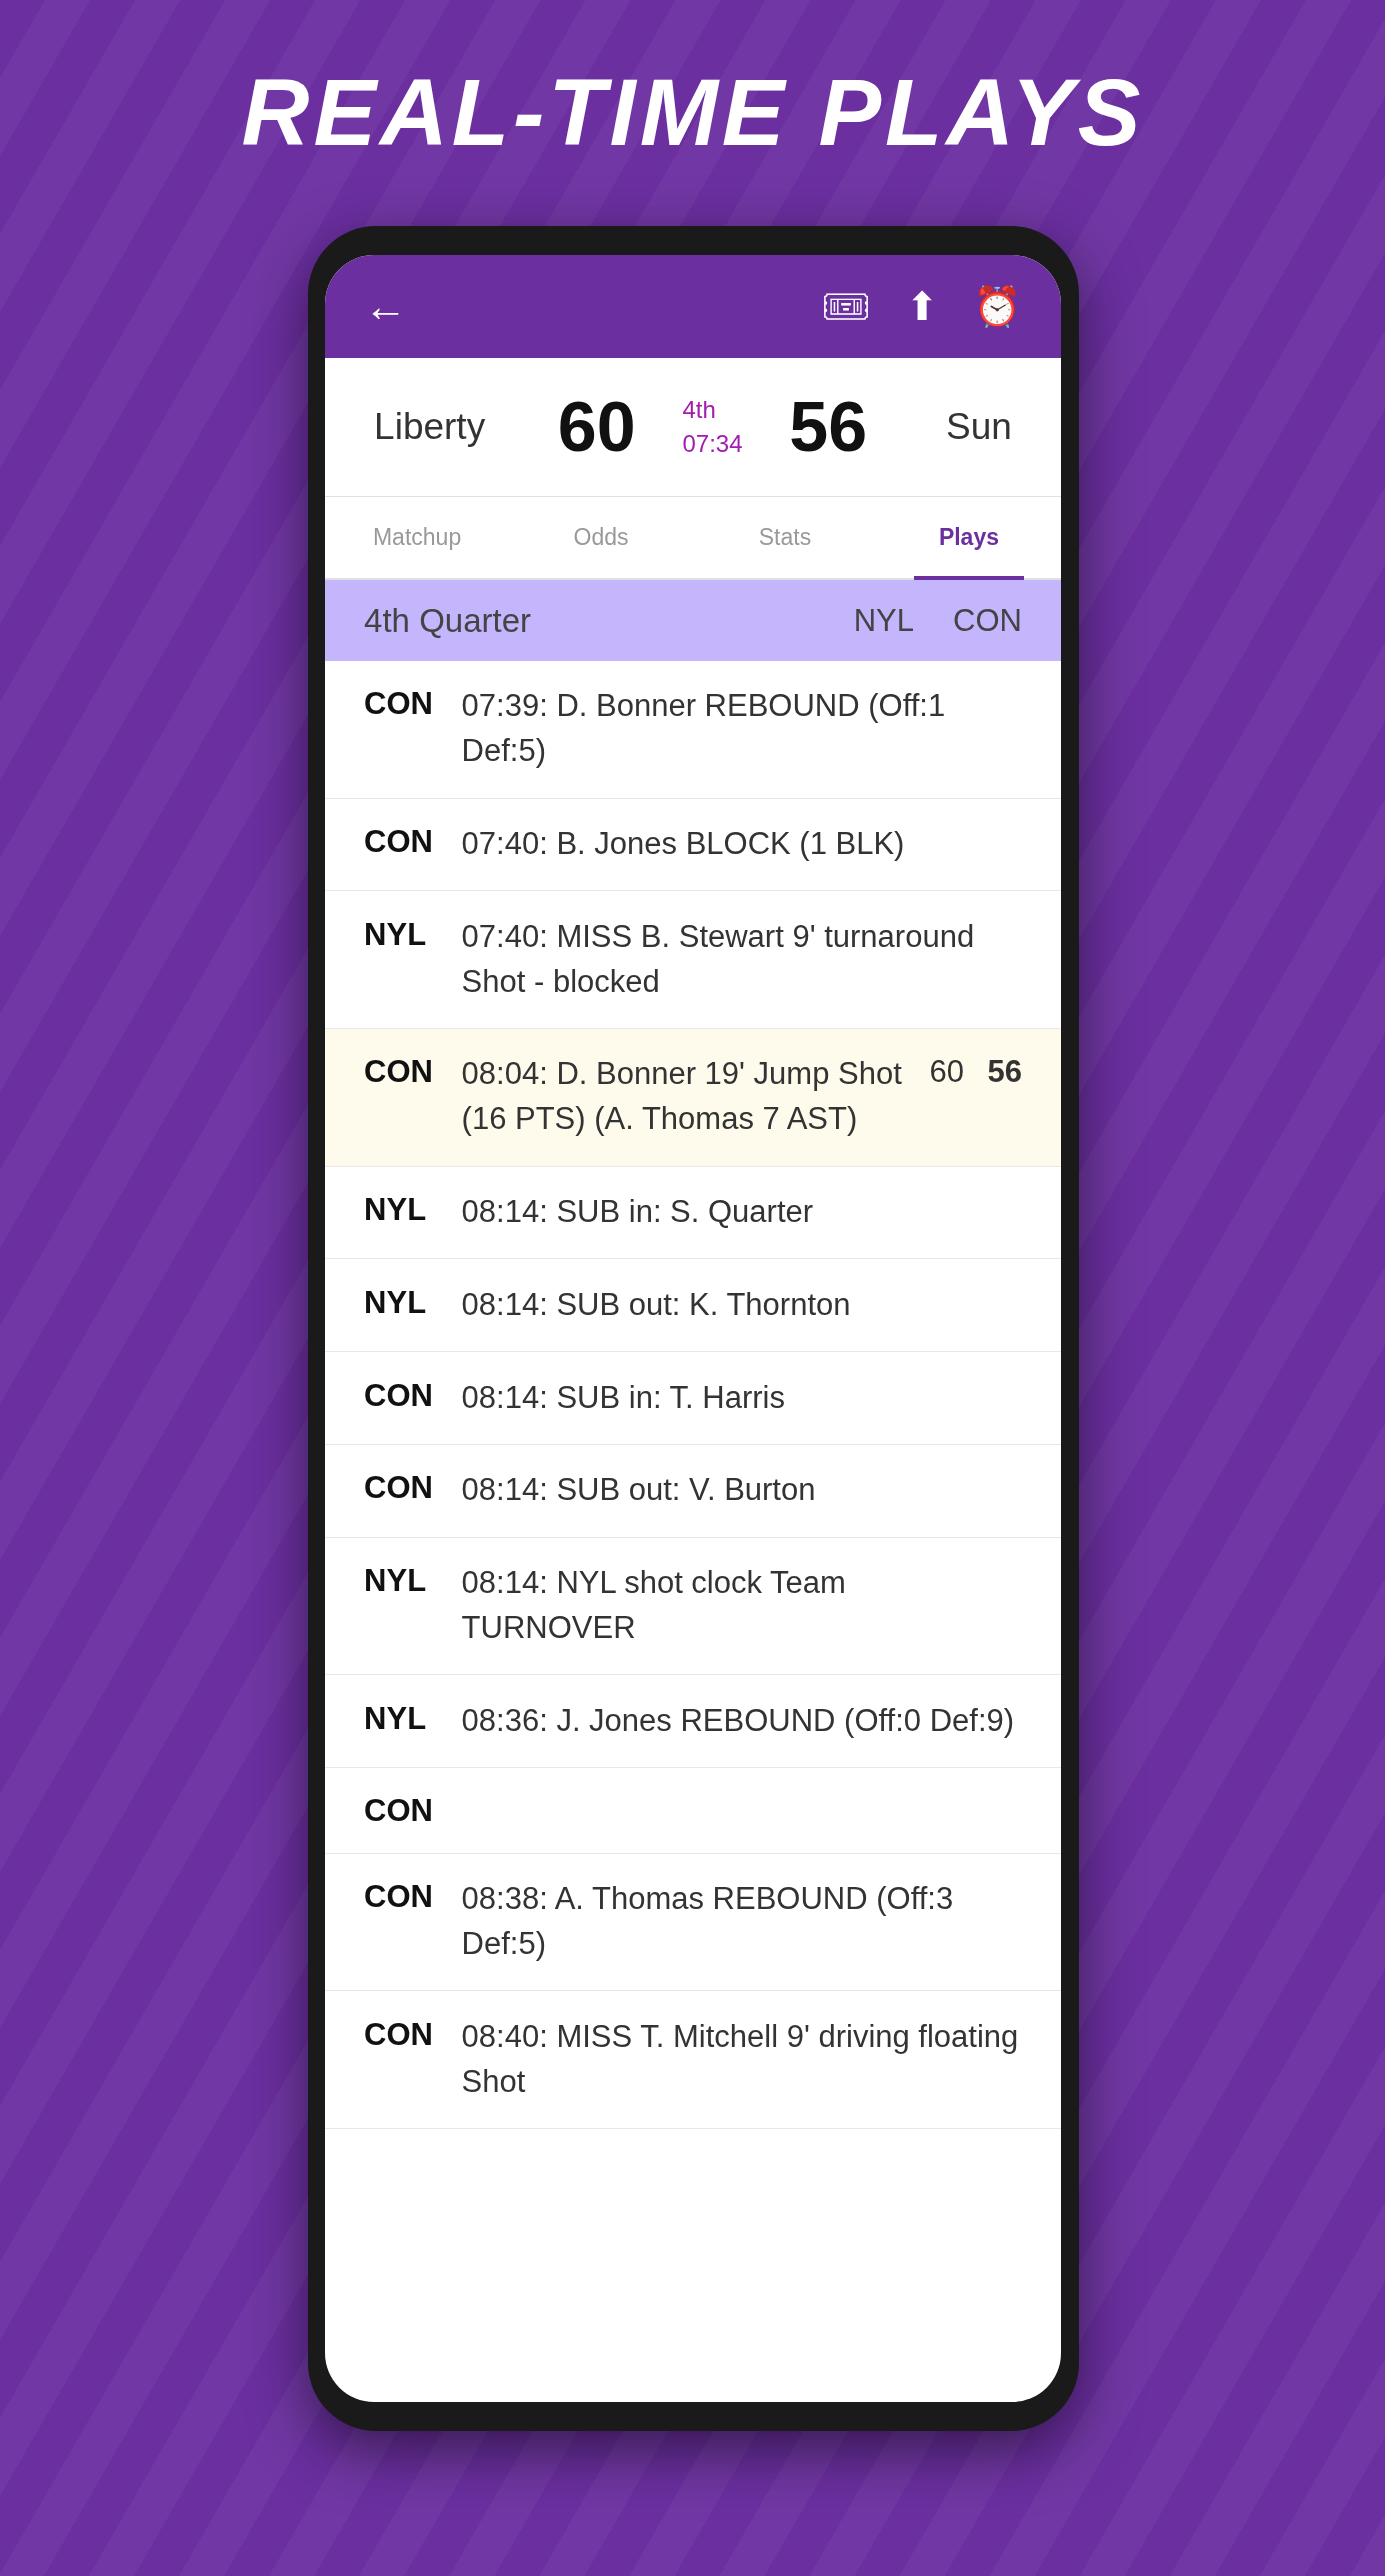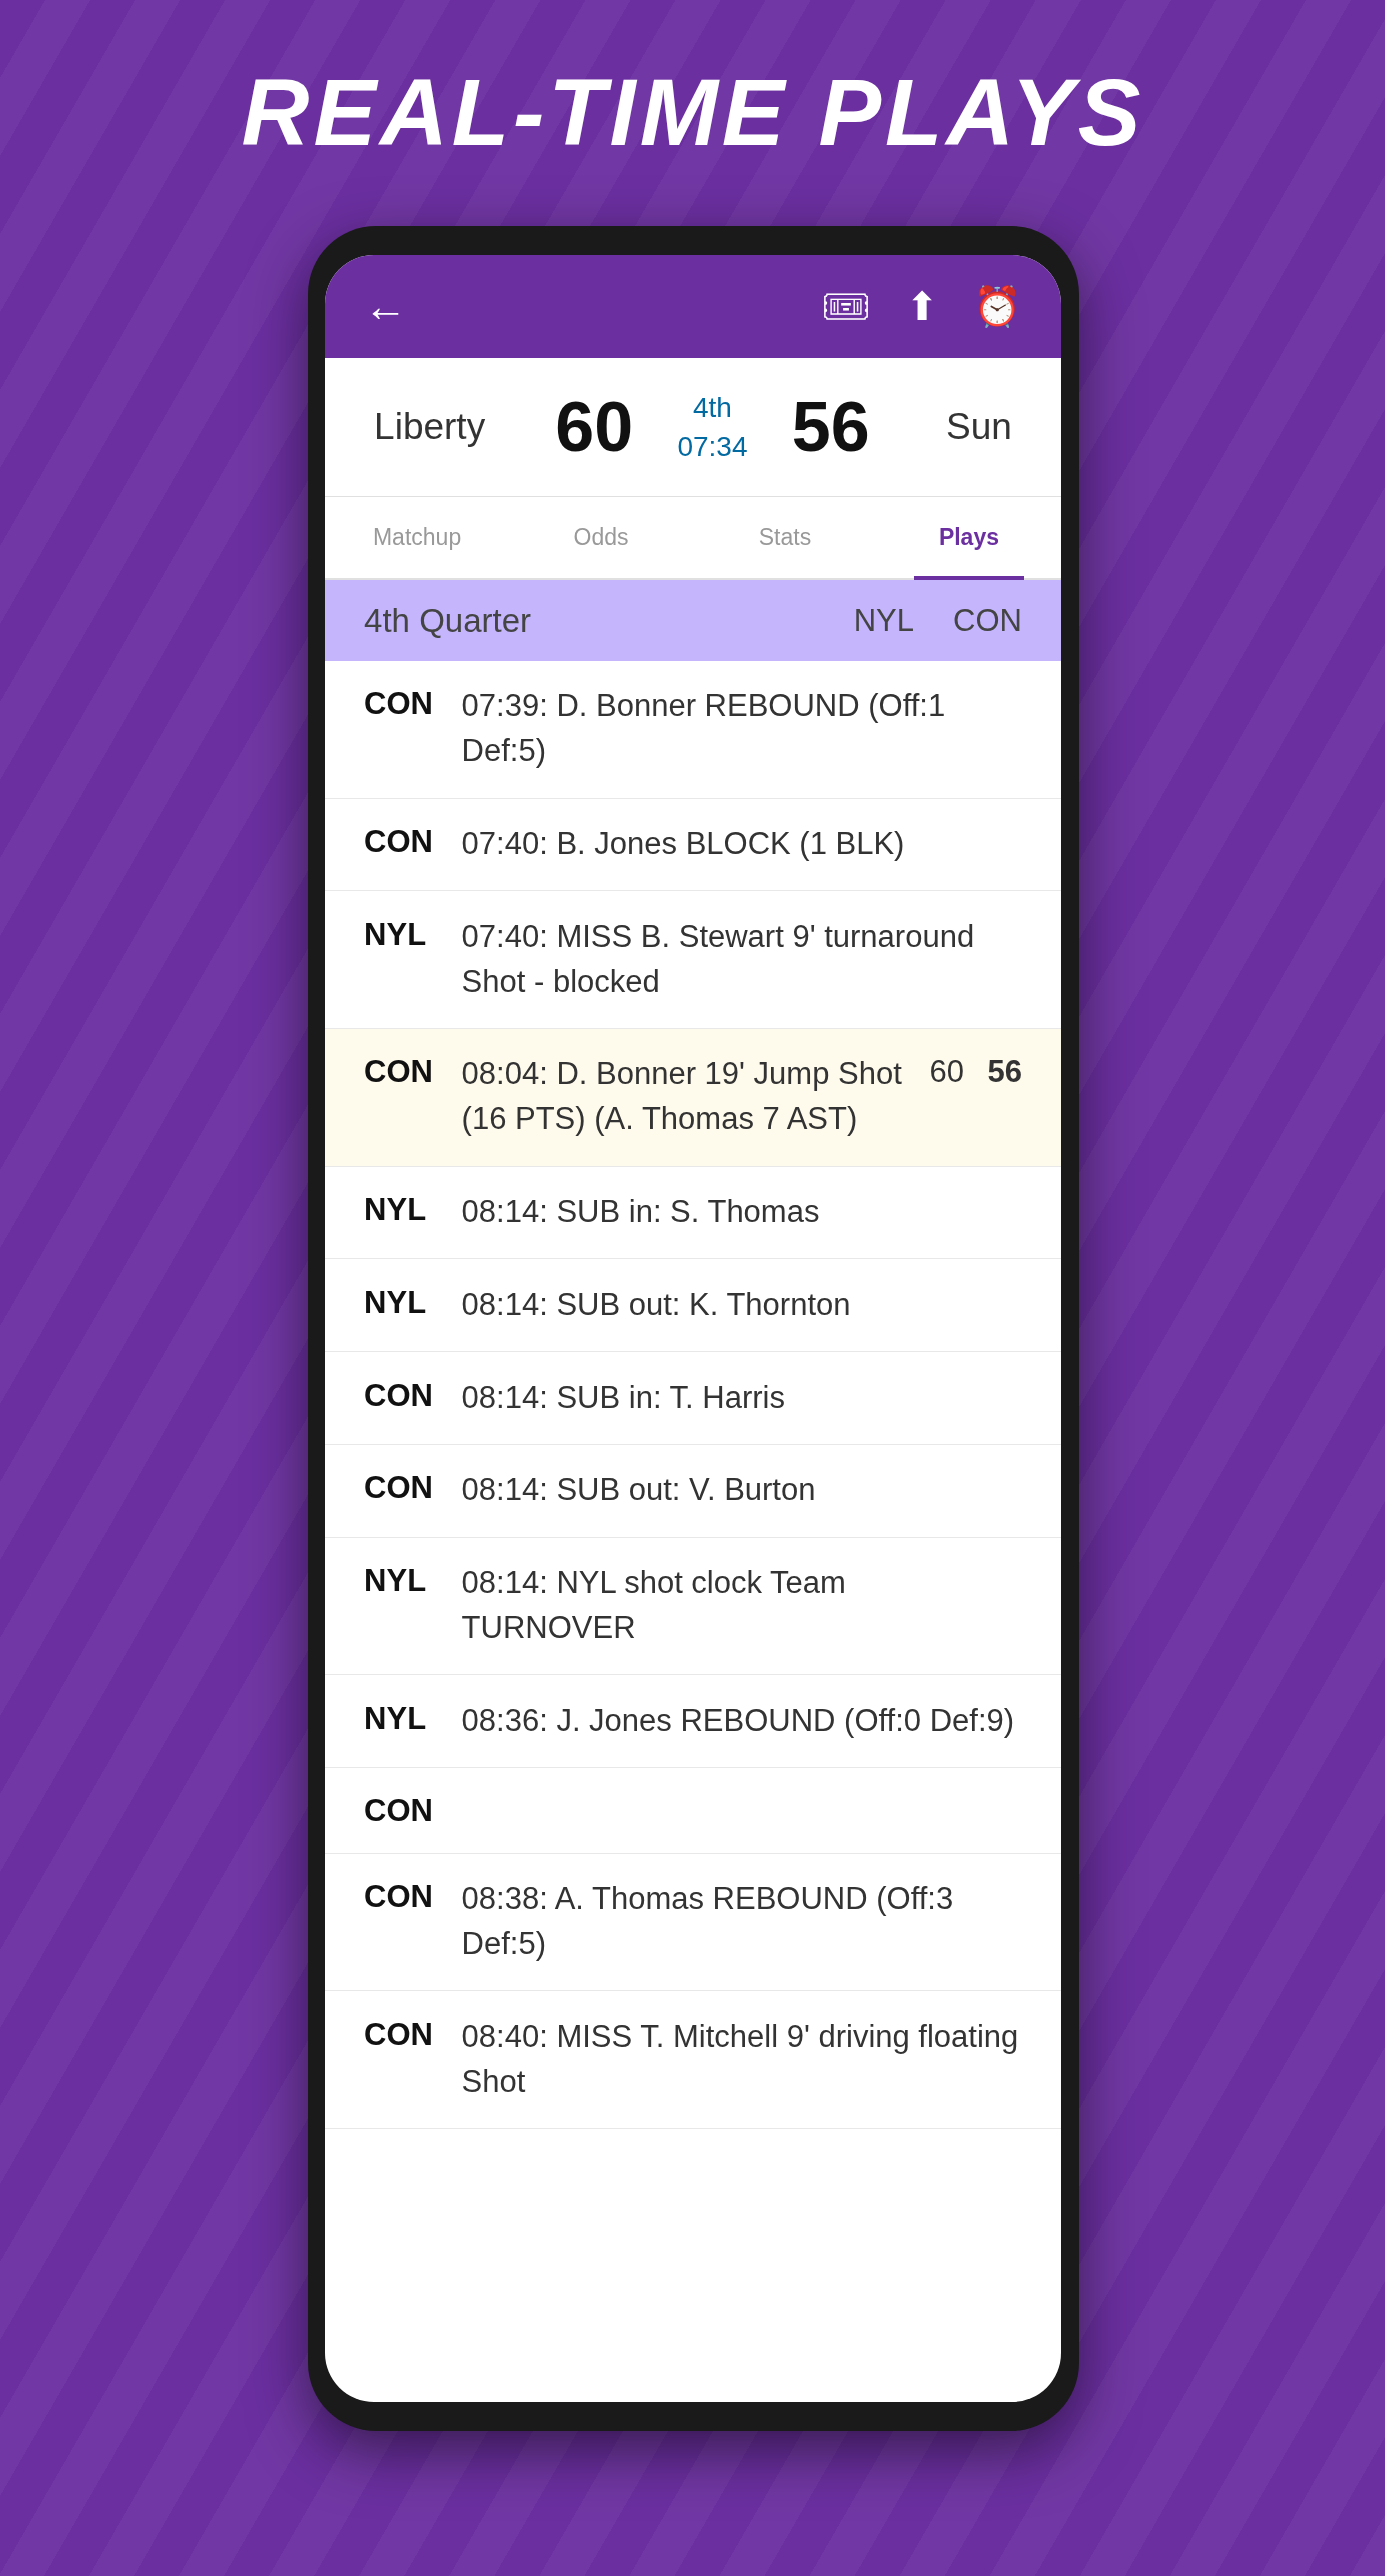--- a/index.html
+++ b/index.html
@@ -89,23 +89,22 @@
       color: #333;
       font-weight: 400;
       min-width: 137px;
     }
     .team-score {
       font-size: 70px;
       font-weight: 700;
       color: #111;
     }
     .game-info {
-      text-align: center;
-      font-size: 28px;
-      color: #0369a1;
+      font-size: 24px;
+      color: #a21caf;
       line-height: 1.4;
     }
     .away-score {
       font-size: 70px;
       font-weight: 700;
       color: #111;
     }
     .day-label {
       font-size: 37px;
       color: #333;
@@ -272,21 +271,21 @@
         <div class="play-row highlighted">
           <span class="play-team">CON</span>
           <span class="play-description">08:04: D. Bonner 19' Jump Shot (16 PTS) (A. Thomas 7 AST)</span>
           <div class="play-scores">
             <span class="play-score-away">60</span>
             <span class="play-score-home">56</span>
           </div>
         </div>
         <div class="play-row">
           <span class="play-team">NYL</span>
-          <span class="play-description">08:14: SUB in: S. Thomas</span>
+          <span class="play-description">08:14: SUB in: S. Quarter</span>
         </div>
         <div class="play-row">
           <span class="play-team">NYL</span>
           <span class="play-description">08:14: SUB out: K. Thornton</span>
         </div>
         <div class="play-row">
           <span class="play-team">CON</span>
           <span class="play-description">08:14: SUB in: T. Harris</span>
         </div>
         <div class="play-row">

